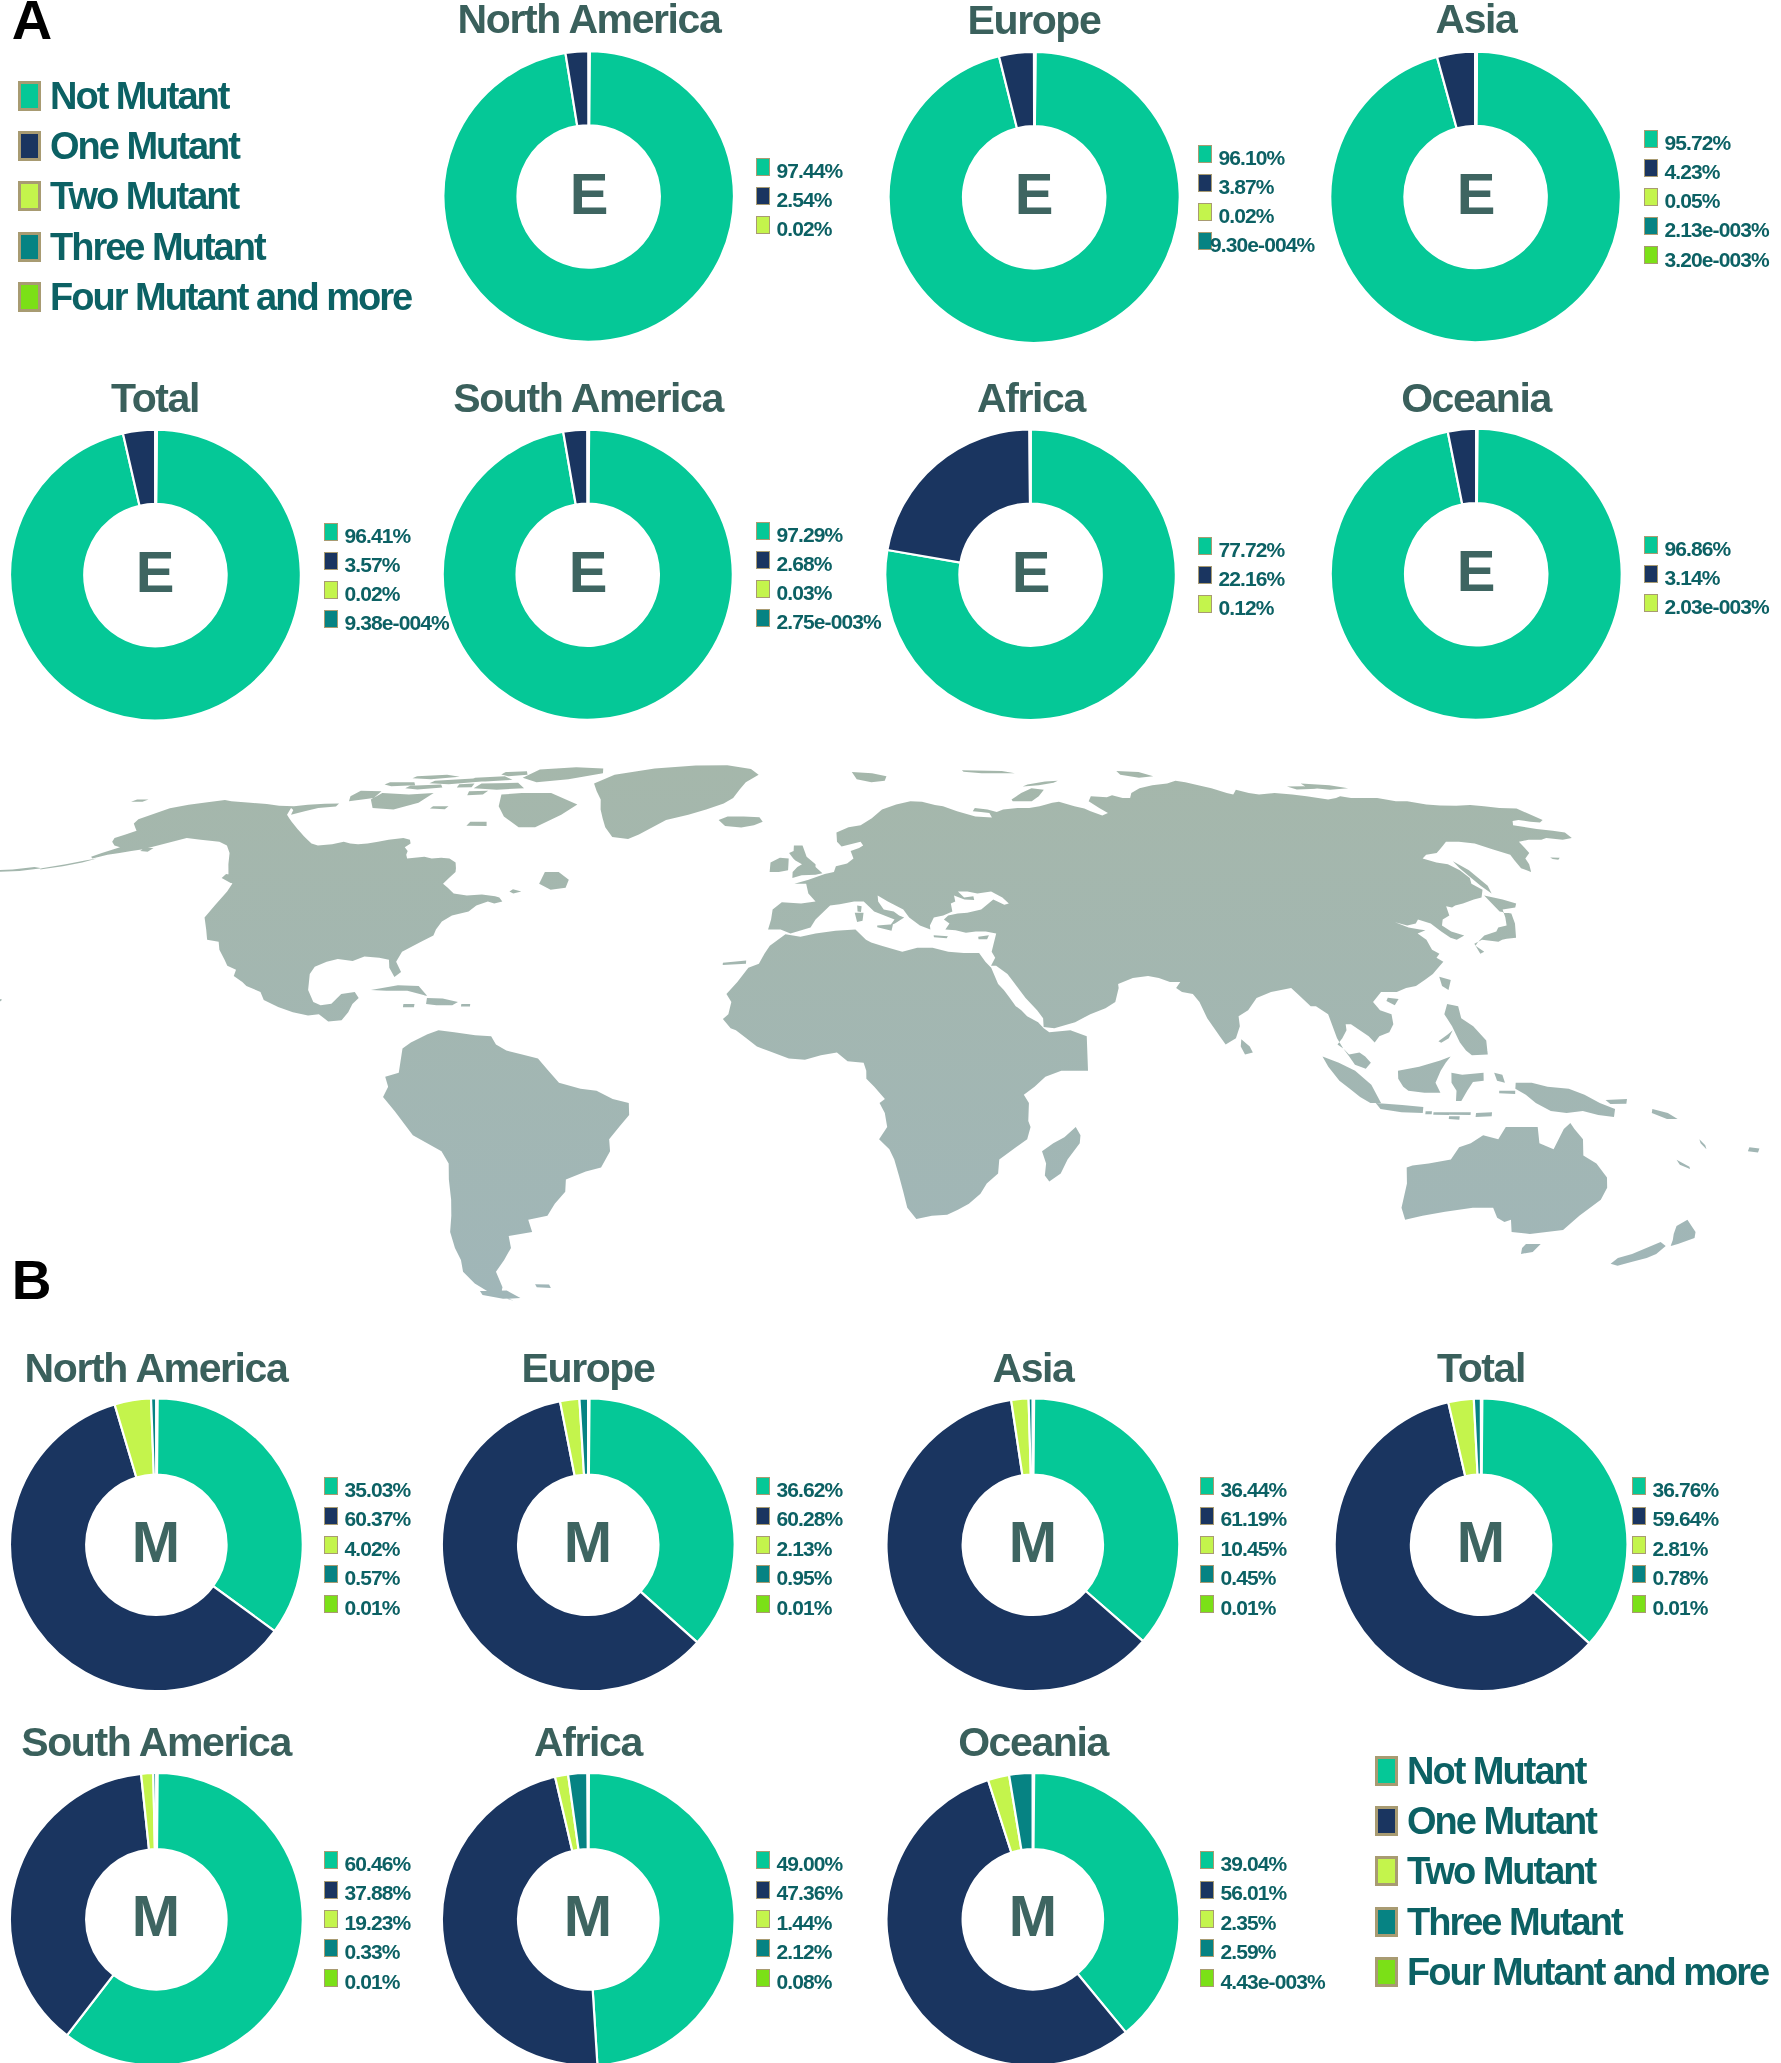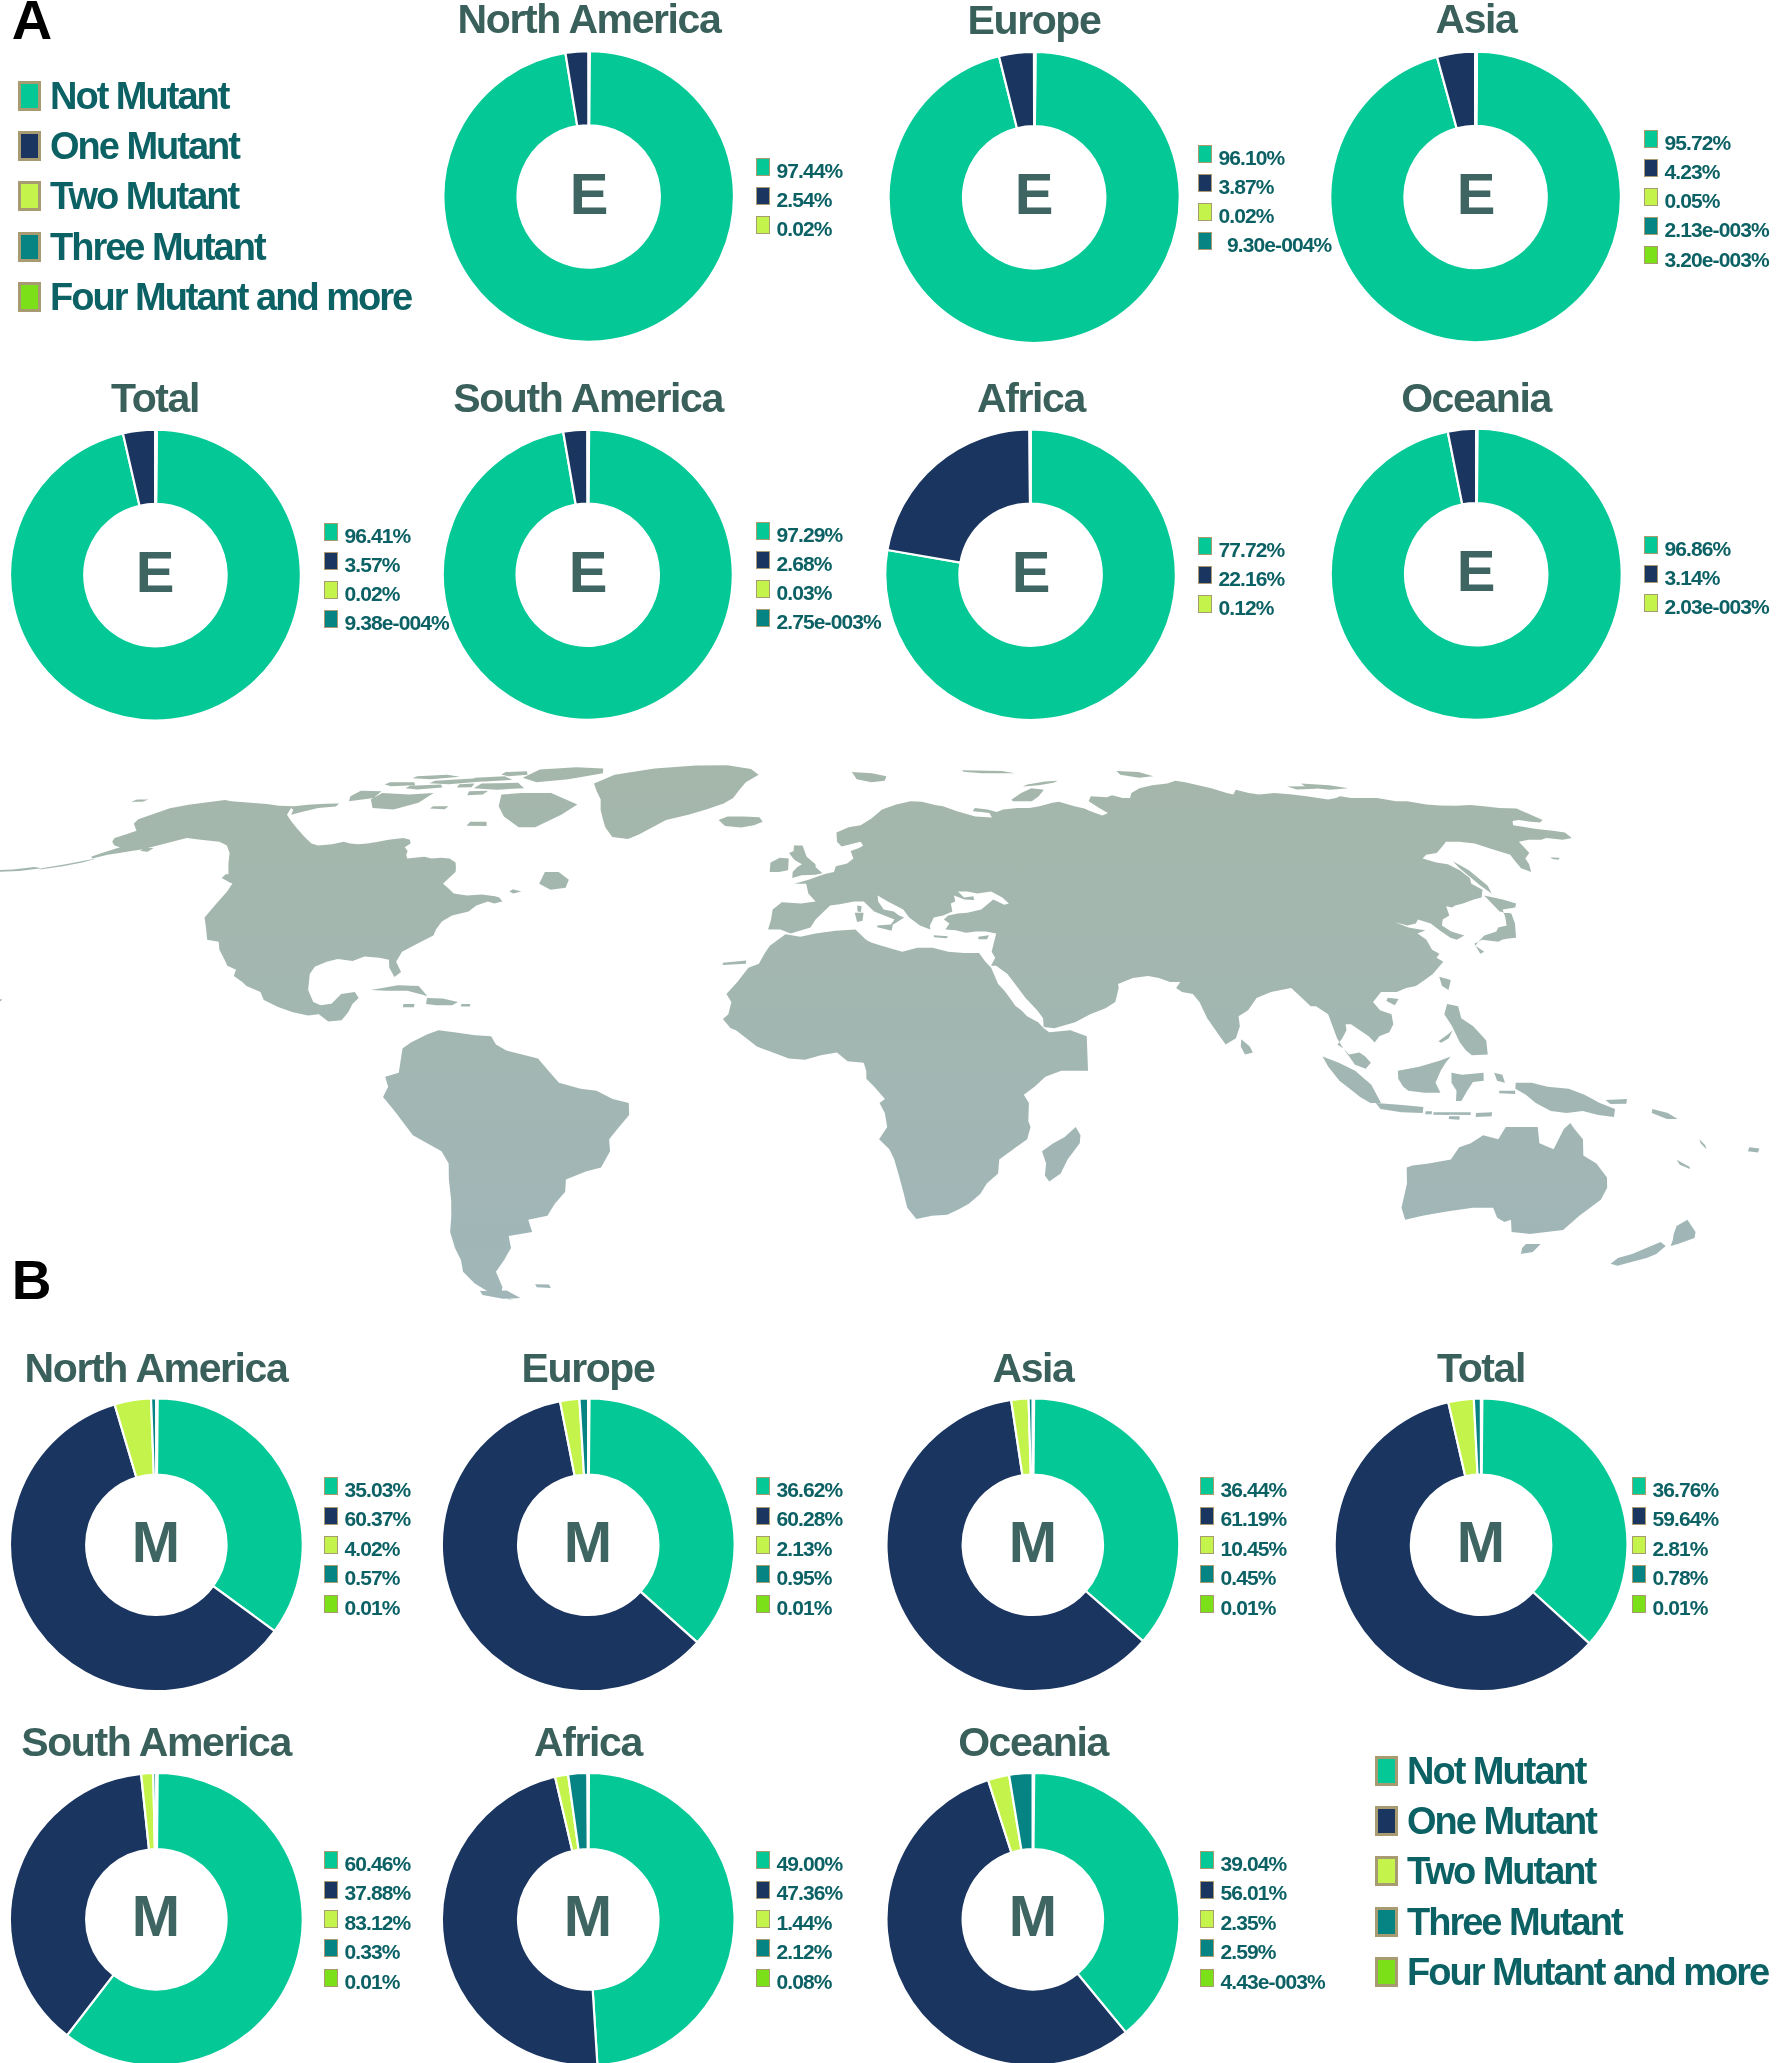--- a/index.html
+++ b/index.html
@@ -79,21 +79,21 @@
       <div class="pct-row" style="top: 29px;">
         <div class="swatch" style="background: rgb(26, 53, 96);"></div>
         <div class="pct-text" style="left: 20.5px; top: 1.8px;">3.87%</div>
       </div>
       <div class="pct-row" style="top: 58px;">
         <div class="swatch" style="background: rgb(196, 244, 76);"></div>
         <div class="pct-text" style="left: 20.5px; top: 1.8px;">0.02%</div>
       </div>
       <div class="pct-row" style="top: 87px;">
         <div class="swatch" style="background: rgb(6, 131, 131);"></div>
-        <div class="pct-text" style="left: 29px; top: 1.8px;">9.30e-004%</div>
+        <div class="pct-text" style="left: 12px; top: 1.8px;">9.30e-004%</div>
       </div>
     </div>
     <div class="chart-title" style="left: 1476px; top: -0.9px;">Asia</div>
     <svg width="1782" height="2064" style="left: 0px; top: 0px;" viewBox="0 0 1960 2270">
       <path d="M1623.00 56.70A159.8 159.8 0 1 1 1580.49 62.46L1602.17 141.02A78.3 78.3 0 1 0 1623.00 138.20Z" fill="#05C897" stroke="#ffffff" stroke-width="2.4"></path>
       <path d="M1580.49 62.46A159.8 159.8 0 0 1 1622.44 56.70L1622.73 138.20A78.3 78.3 0 0 0 1602.17 141.02Z" fill="#1A3560" stroke="#ffffff" stroke-width="2.4"></path>
       <path d="M1622.44 56.70A159.8 159.8 0 0 1 1623.98 56.70L1623.48 138.20A78.3 78.3 0 0 0 1622.73 138.20Z" fill="#C4F44C" stroke="#ffffff" stroke-width="2.4"></path>
       <path d="M1622.95 56.70A159.8 159.8 0 0 1 1624.48 56.71L1623.73 138.20A78.3 78.3 0 0 0 1622.97 138.20Z" fill="#068383" stroke="#ffffff" stroke-width="2.4"></path>
       <path d="M1622.97 56.70A159.8 159.8 0 0 1 1624.50 56.71L1623.74 138.20A78.3 78.3 0 0 0 1622.98 138.20Z" fill="#7BE017" stroke="#ffffff" stroke-width="2.4"></path>
     </svg>
@@ -351,21 +351,21 @@
       <div class="pct-row" style="top: 0px;">
         <div class="swatch" style="background: rgb(5, 200, 151);"></div>
         <div class="pct-text" style="left: 20.5px; top: 1.8px;">60.46%</div>
       </div>
       <div class="pct-row" style="top: 29.5px;">
         <div class="swatch" style="background: rgb(26, 53, 96);"></div>
         <div class="pct-text" style="left: 20.5px; top: 1.8px;">37.88%</div>
       </div>
       <div class="pct-row" style="top: 59px;">
         <div class="swatch" style="background: rgb(196, 244, 76);"></div>
-        <div class="pct-text" style="left: 20.5px; top: 1.8px;">83.12%</div>
+        <div class="pct-text" style="left: 20.5px; top: 1.8px;">19.23%</div>
       </div>
       <div class="pct-row" style="top: 88px;">
         <div class="swatch" style="background: rgb(6, 131, 131);"></div>
         <div class="pct-text" style="left: 20.5px; top: 1.8px;">0.33%</div>
       </div>
       <div class="pct-row" style="top: 118px;">
         <div class="swatch" style="background: rgb(123, 224, 23);"></div>
         <div class="pct-text" style="left: 20.5px; top: 1.8px;">0.01%</div>
       </div>
     </div>

